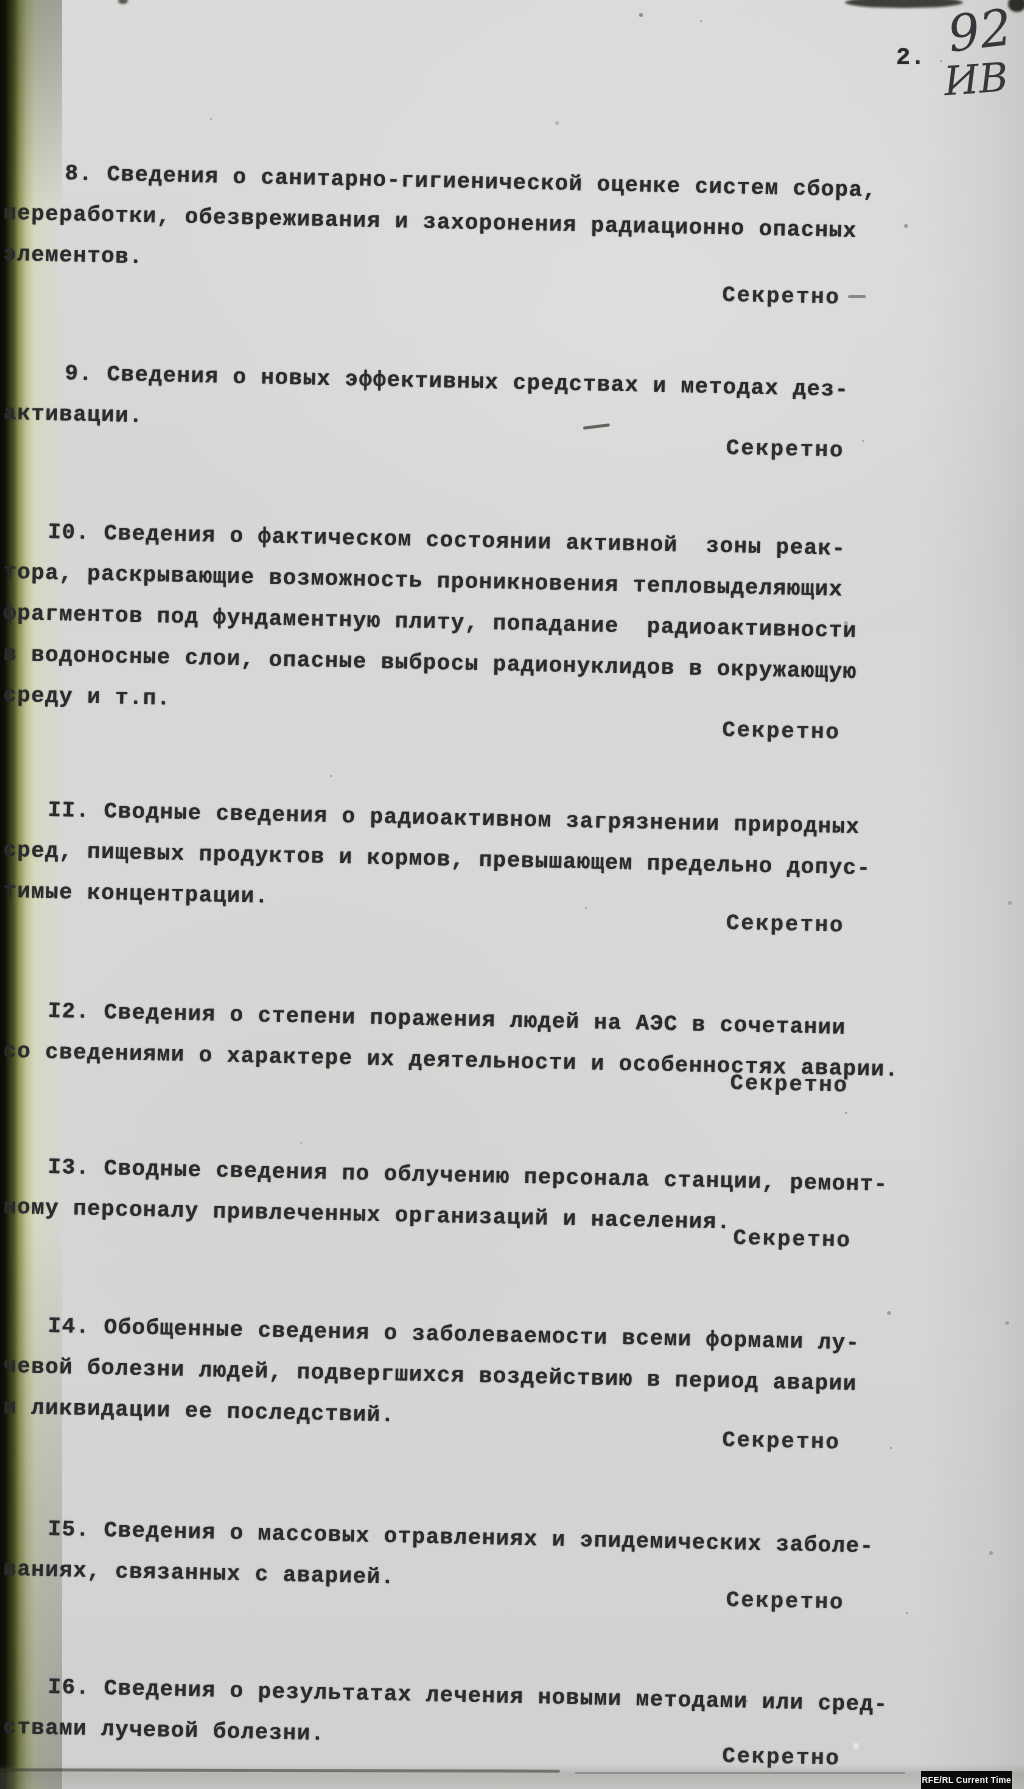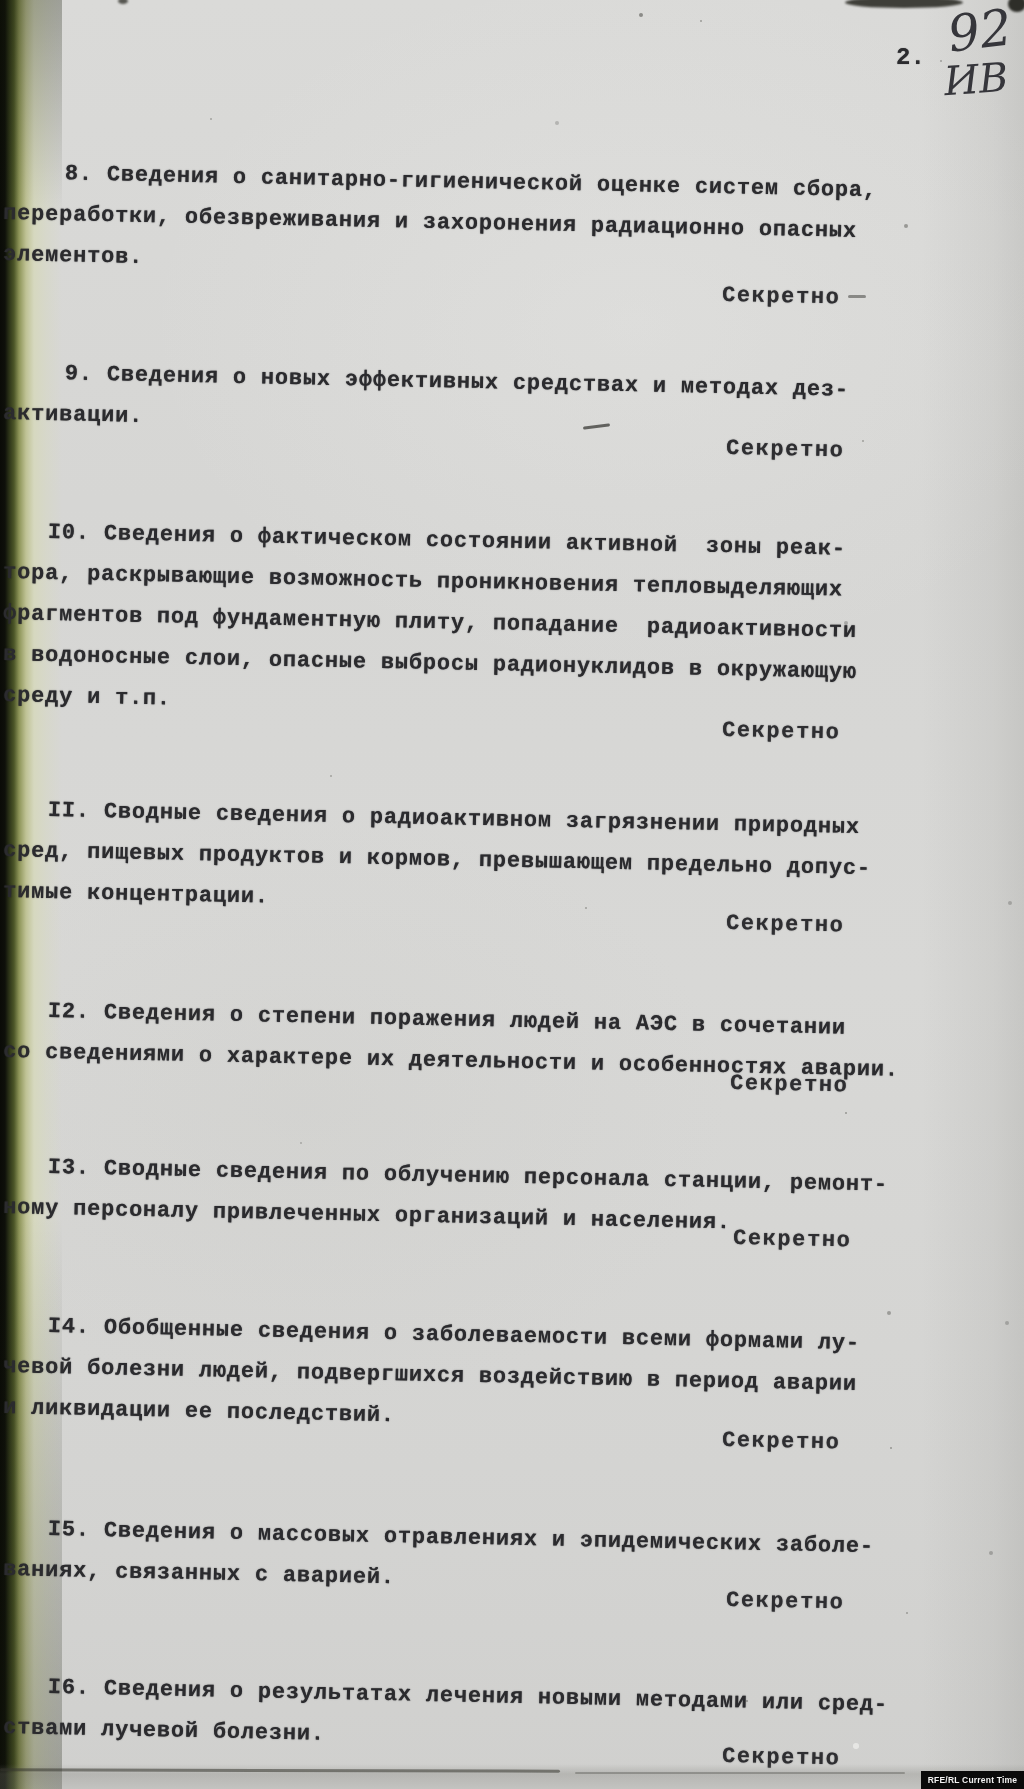--- a/index.html
+++ b/index.html
@@ -77,21 +77,21 @@
       746px 1700px 0 0 rgba(70,70,66,0.45), 855px 1745px 0 2px rgba(235,235,233,0.8);
   }
   
   .bottom-shade{position:absolute;left:0;right:0;top:1764px;height:25px;
     background:linear-gradient(180deg, rgba(130,130,125,0) 0%, rgba(120,120,114,0.30) 40%, rgba(150,150,144,0.22) 100%);}
   .bottom-line{position:absolute;left:0;top:1769px;width:560px;height:3px;
     background:rgba(52,52,46,0.55);border-radius:2px;transform:rotate(0.15deg);}
   .bottom-line2{position:absolute;left:575px;top:1772px;width:330px;height:2px;
     background:rgba(70,70,64,0.35);border-radius:2px;}
   .watermark{
-    position:absolute;left:921px;top:1771px;width:103px;height:18px;
+    position:absolute;left:921px;top:1771px;width:91px;height:18px;
     background:#0a0a0a;color:#f2f2f2;
     font-family:"Liberation Sans","DejaVu Sans",sans-serif;
     font-size:8.5px;font-weight:bold;letter-spacing:0.2px;
     display:flex;align-items:center;justify-content:center;white-space:nowrap;
   }
 </style>
 </head>
 <body>
 
 <div class="page">

